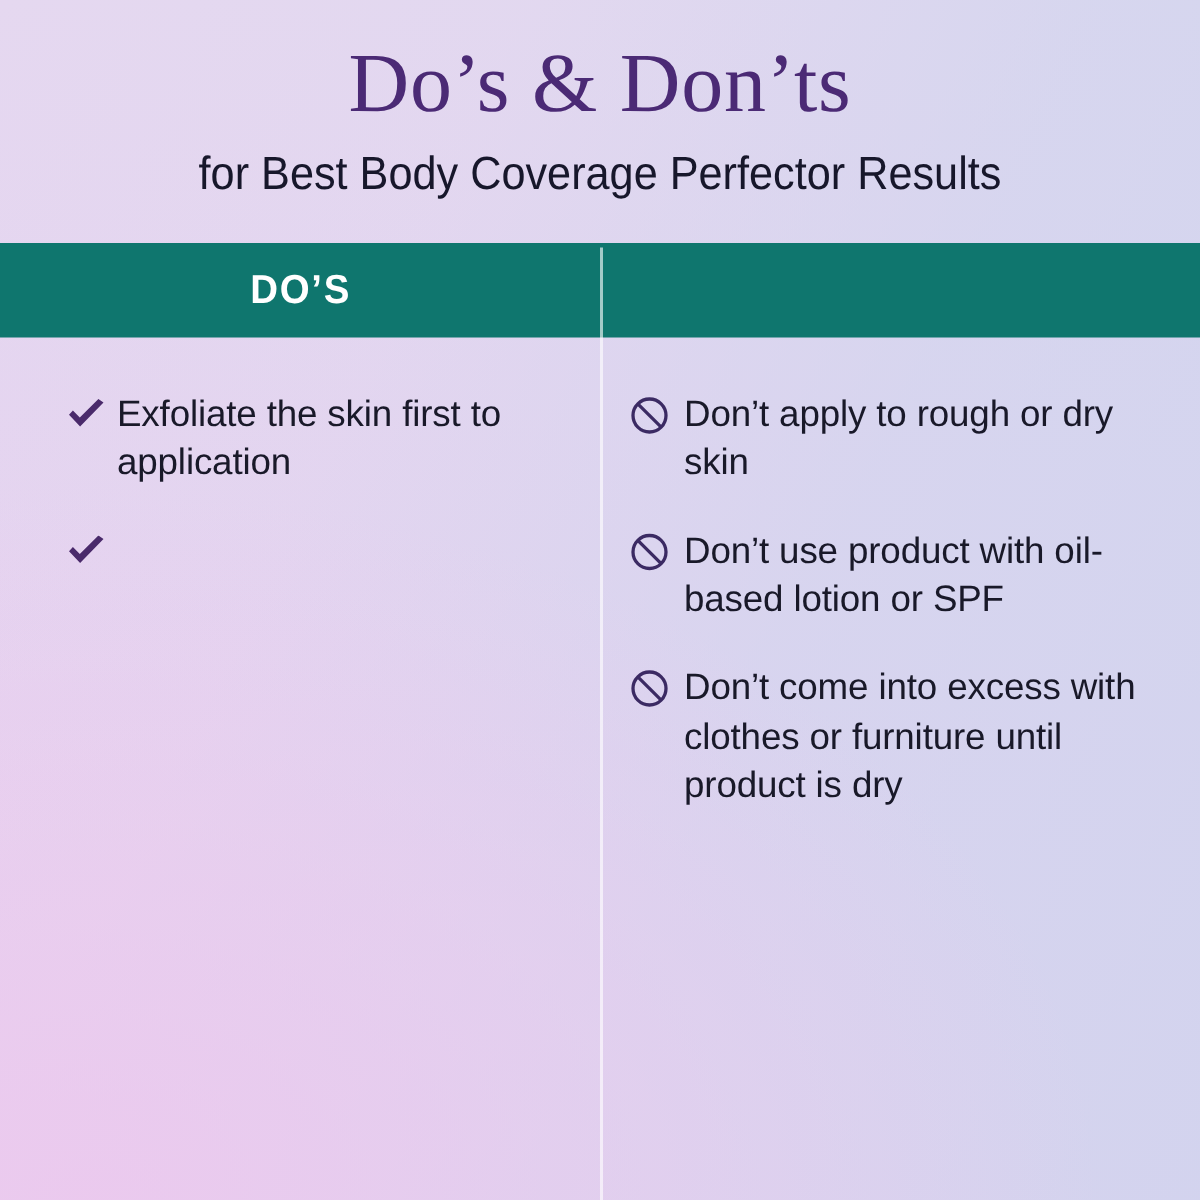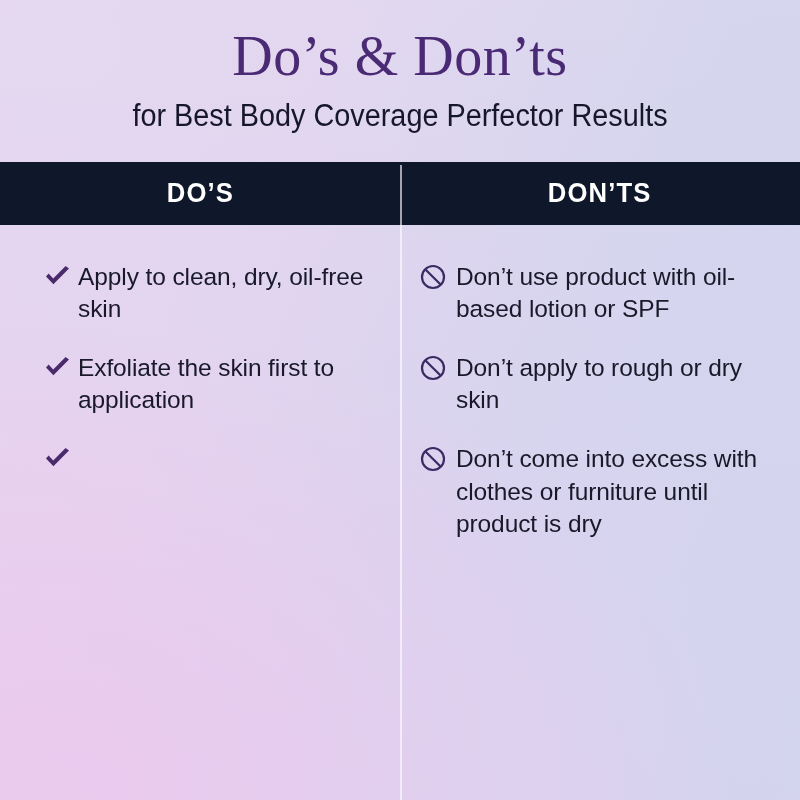--- a/index.html
+++ b/index.html
@@ -72,21 +72,21 @@
     font-weight: 400;
     line-height: 1.15;
     color: #17172b;
     transform: scaleX(0.93);
   }
 
   
   .bar {
     margin-top: 28px;
     height: 63px;
-    background: #0f172a;
+    background: #0f766e;
     display: flex;
     position: relative;
     z-index: 6;
   }
   .bar-cell {
     flex: 1 1 50%;
     display: flex;
     align-items: center;
     justify-content: center;
   }
@@ -159,39 +159,28 @@
 
   <div class="header">
     <div class="title">Do’s &amp; Don’ts</div>
     <div class="subtitle">for Best Body Coverage Perfector Results</div>
   </div>
 
   <div class="bar">
     <div class="bar-cell">
       <span class="bar-label">DO’S</span>
     </div>
-    <div class="bar-cell">
-      <span class="bar-label">DON’TS</span>
-    </div>
   </div>
 
   <div class="divider"></div>
 
   <div class="columns">
 
     <div class="col left">
 
-      <div class="item">
-        <span class="icon">
-          <svg width="27" height="21" viewBox="0 0 27 21" aria-hidden="true">
-            <path d="M2 10.5 L9.4 18.3 L25 2.4 L21.6 0 L9.2 12.4 L4.6 7.6 Z" fill="#4a2a6b"></path>
-          </svg>
-        </span>
-        <span class="item-text">Apply to clean, dry, oil-free skin</span>
-      </div>
 
       <div class="item">
         <span class="icon">
           <svg width="27" height="21" viewBox="0 0 27 21" aria-hidden="true">
             <path d="M2 10.5 L9.4 18.3 L25 2.4 L21.6 0 L9.2 12.4 L4.6 7.6 Z" fill="#4a2a6b"></path>
           </svg>
         </span>
         <span class="item-text">Exfoliate the skin first to application</span>
       </div>
 
@@ -208,31 +197,31 @@
 
     <div class="col right">
 
       <div class="item">
         <span class="icon">
           <svg width="26" height="26" viewBox="0 0 26 26" aria-hidden="true">
             <circle cx="13" cy="13" r="11" fill="none" stroke="#3b2a63" stroke-width="2.2"></circle>
             <line x1="5.2" y1="5.2" x2="20.8" y2="20.8" stroke="#3b2a63" stroke-width="2.2"></line>
           </svg>
         </span>
-        <span class="item-text">Don’t use product with oil-based lotion or SPF</span>
+        <span class="item-text">Don’t apply to rough or dry skin</span>
       </div>
 
       <div class="item">
         <span class="icon">
           <svg width="26" height="26" viewBox="0 0 26 26" aria-hidden="true">
             <circle cx="13" cy="13" r="11" fill="none" stroke="#3b2a63" stroke-width="2.2"></circle>
             <line x1="5.2" y1="5.2" x2="20.8" y2="20.8" stroke="#3b2a63" stroke-width="2.2"></line>
           </svg>
         </span>
-        <span class="item-text">Don’t apply to rough or dry skin</span>
+        <span class="item-text">Don’t use product with oil-based lotion or SPF</span>
       </div>
 
 
       <div class="item">
         <span class="icon">
           <svg width="26" height="26" viewBox="0 0 26 26" aria-hidden="true">
             <circle cx="13" cy="13" r="11" fill="none" stroke="#3b2a63" stroke-width="2.2"></circle>
             <line x1="5.2" y1="5.2" x2="20.8" y2="20.8" stroke="#3b2a63" stroke-width="2.2"></line>
           </svg>
         </span>

